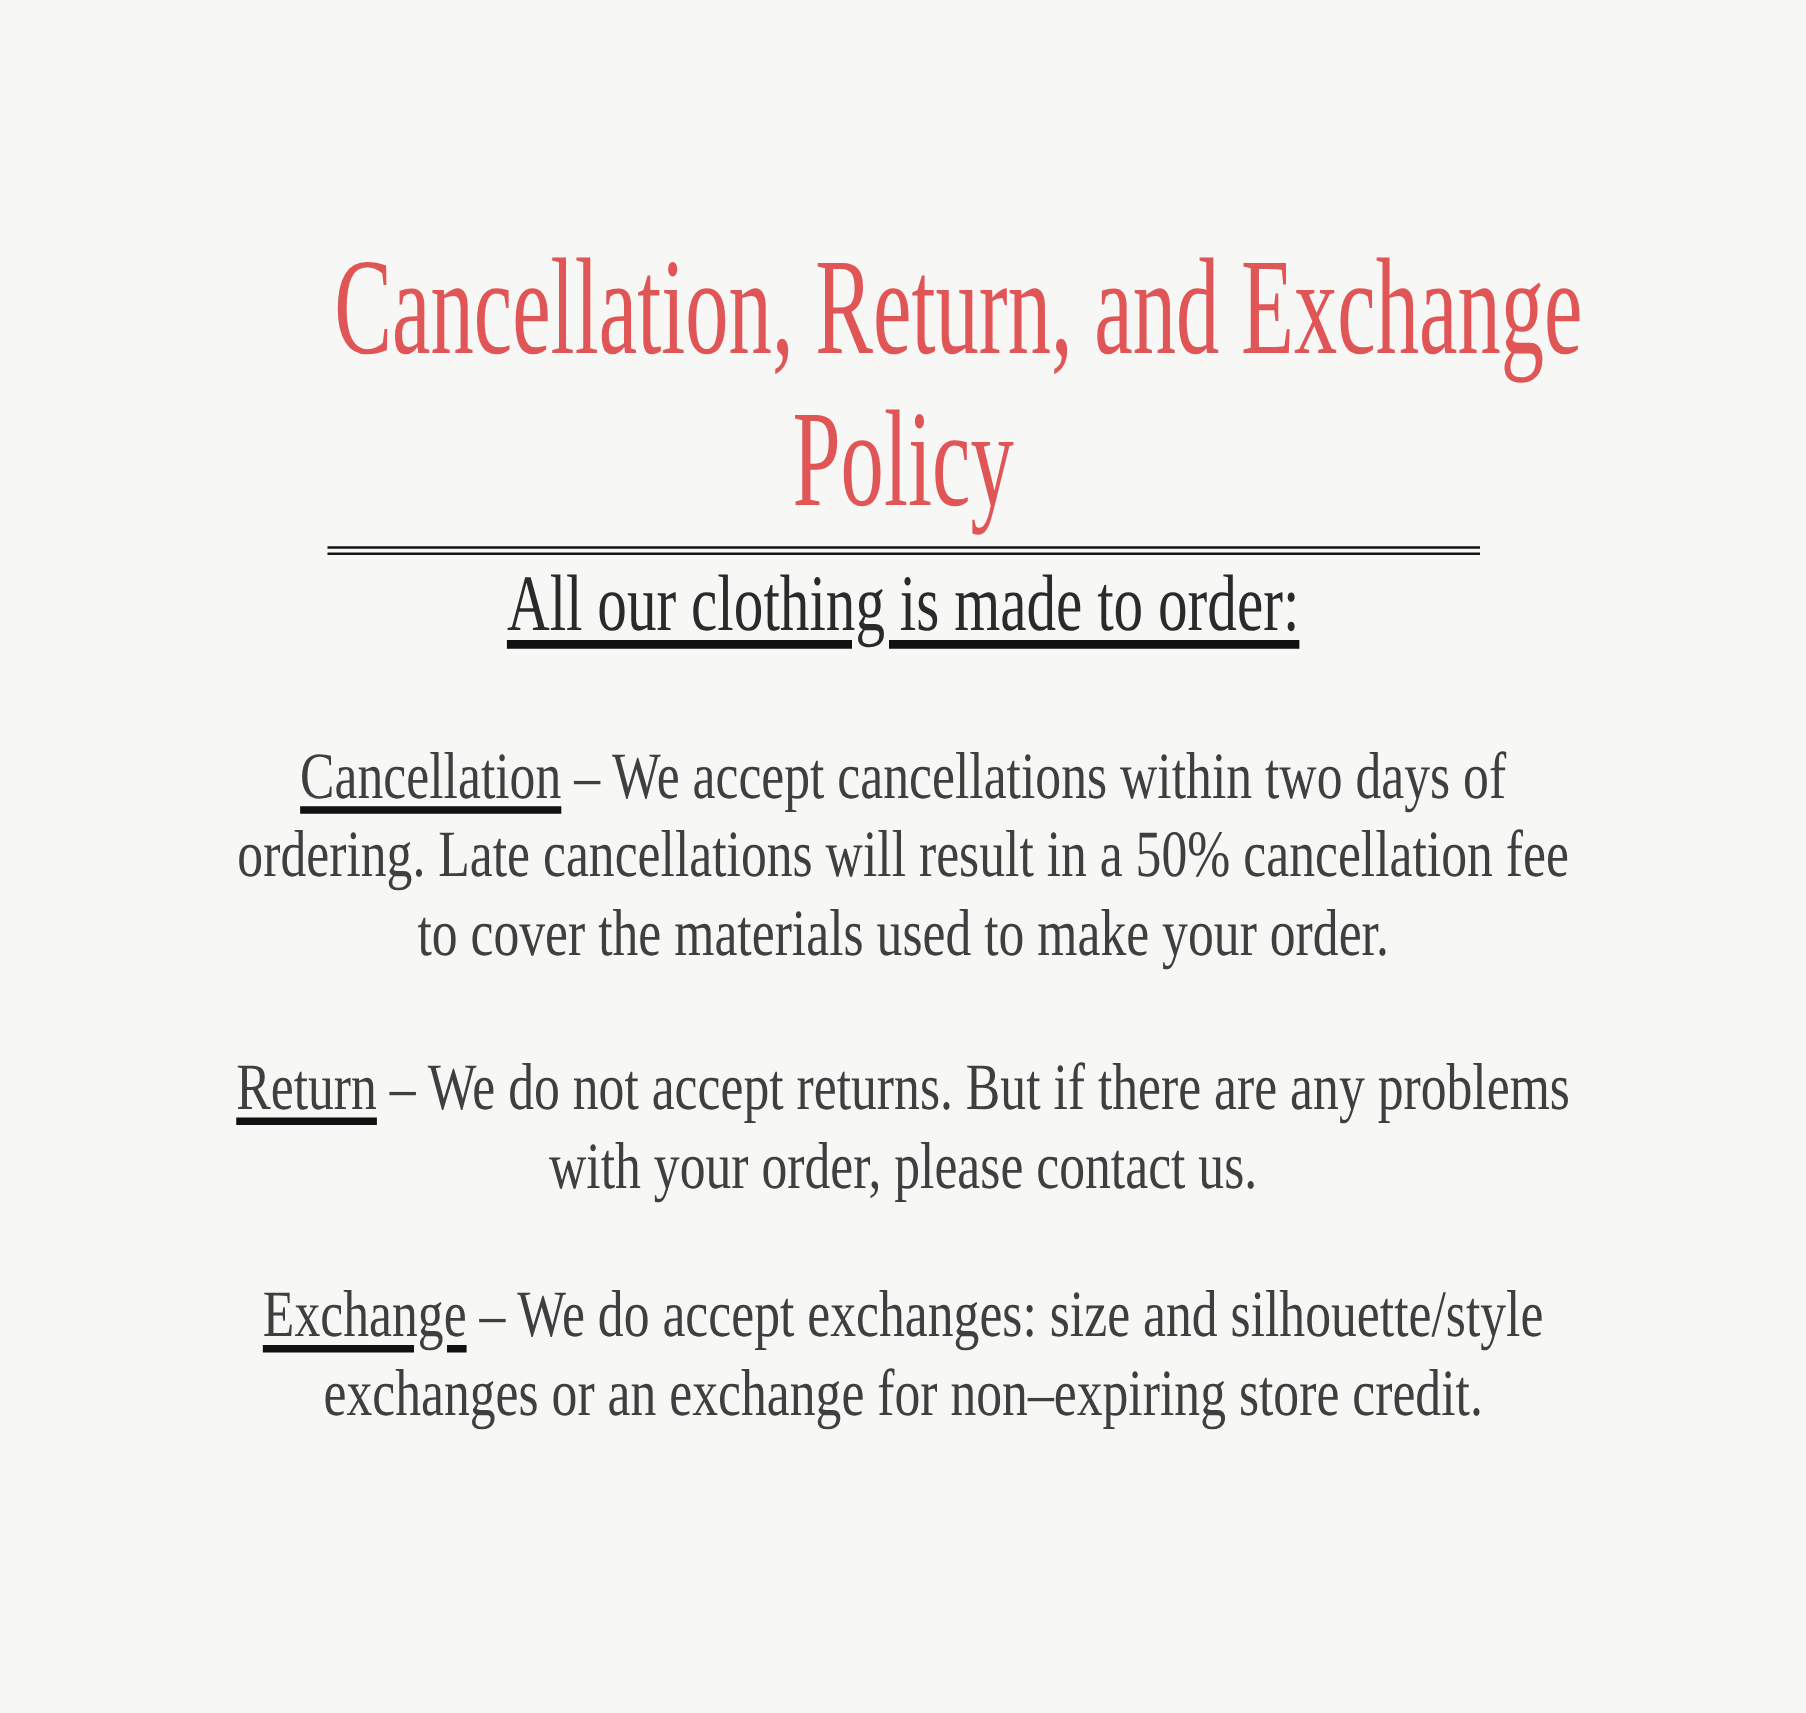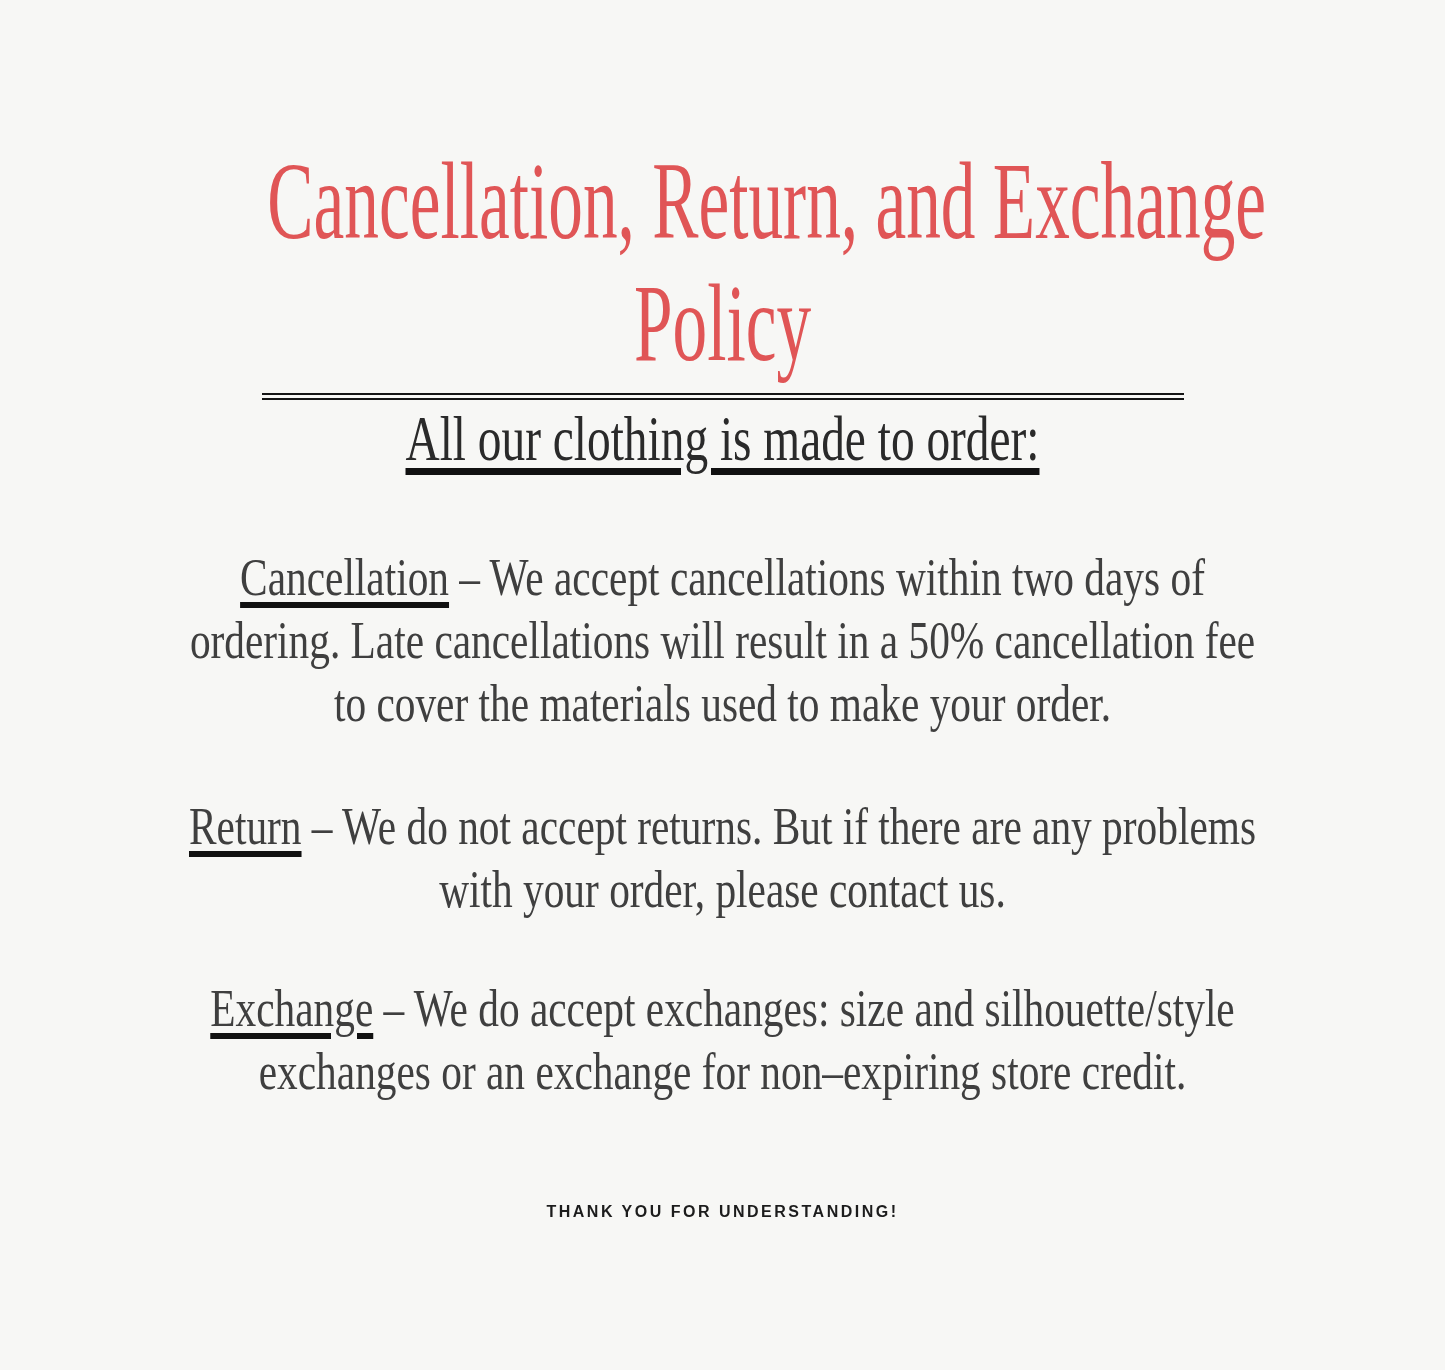--- a/index.html
+++ b/index.html
@@ -7,20 +7,21 @@
     padding: 0;
     background: #f7f7f5;
   }
   .page {
     position: relative;
     width: 1445px;
     height: 1249px;
     background: #f7f7f5;
     overflow: hidden;
     font-family: "Liberation Serif", serif;
+    margin-top: 44px;
   }
   .centered-block {
     position: absolute;
     left: 0;
     right: 0;
     text-align: center;
     transform-origin: center;
   }
   .title {
     top: 140px;
@@ -119,16 +120,15 @@
 
   <div class="centered-block policy policy-3">
     <div>
       <span class="term">Exchange</span>
       <span>– We do accept exchanges: size and silhouette/style</span>
     </div>
     <div>exchanges or an exchange for non–expiring store credit.</div>
   </div>
 
   <div class="centered-block footer">
-    <div>THANK YOU FOR UNDERSTANDING!</div>
   </div>
 
 </div>
 
 </body></html>

